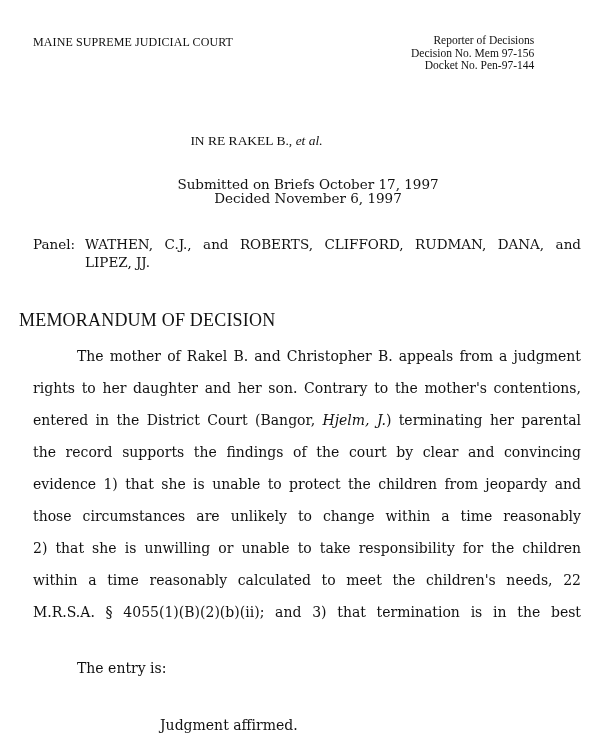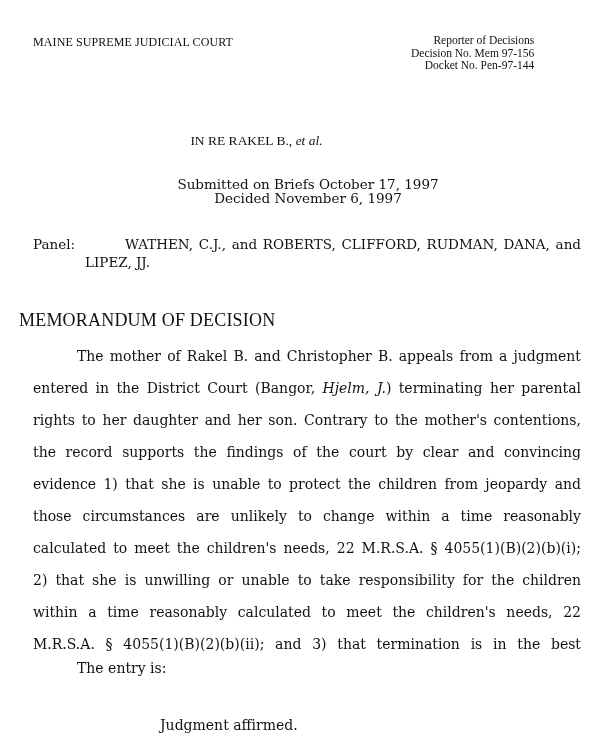--- a/index.html
+++ b/index.html
@@ -44,21 +44,21 @@
       line-height: 14px;
     }
     .panel {
       left: 33px; top: 235px;
       width: 548px;
       font-size: 13.5px;
       line-height: 18px;
     }
     .panel-row { display: flex; align-items: center; }
     .panel-label { width: 52px; flex: none; }
-    .panel-names { flex: 1; text-align: justify; text-align-last: justify; margin-left: 40px; }
+    .panel-names { flex: 1; text-align: justify; text-align-last: justify; }
     .panel-cont { padding-left: 52px; }
     .memo {
       left: 19px; top: 310px;
       font-size: 18px;
       font-family: Liberation Serif, serif;
       letter-spacing: 0.2px;
     }
     .body-text {
       left: 33px; top: 340px;
       width: 548px;
@@ -105,25 +105,24 @@
     <span class="panel-label">Panel:</span>
     <span class="panel-names">WATHEN, C.J., and ROBERTS, CLIFFORD, RUDMAN, DANA, and</span>
   </div>
   <div class="panel-cont">LIPEZ, JJ.</div>
 </div>
 
 <div class="abs memo">MEMORANDUM OF DECISION</div>
 
 <div class="abs body-text">
   <span class="line"><span class="indent"></span><span>The mother of Rakel B. and Christopher B. appeals from a judgment</span></span>
+  <span class="line">rights to her daughter and her son.  Contrary to the mother's contentions,</span>
   <span class="line"><span>entered in the District Court (Bangor, </span><em>Hjelm, J.</em><span>) terminating her parental</span></span>
-  <span class="line">rights to her daughter and her son.  Contrary to the mother's contentions,</span>
   <span class="line">the record supports the findings of the court by clear and convincing</span>
   <span class="line">evidence 1) that she is unable to protect the children from jeopardy and</span>
   <span class="line">those circumstances are unlikely to change within a time reasonably</span>
-  <span class="line">calculated to meet the children's needs, 22 M.R.S.A. § 4055(1)(B)(2)(b)(i);</span>
   <span class="line">2) that she is unwilling or unable to take responsibility for the children</span>
   <span class="line">within a time reasonably calculated to meet the children's needs, 22</span>
   <span class="line">M.R.S.A. § 4055(1)(B)(2)(b)(ii); and 3) that termination is in the best</span>
 </div>
 
 <div class="abs entry">The entry is:</div>
 <div class="abs judgment">Judgment affirmed.</div>
 
 </body></html>

